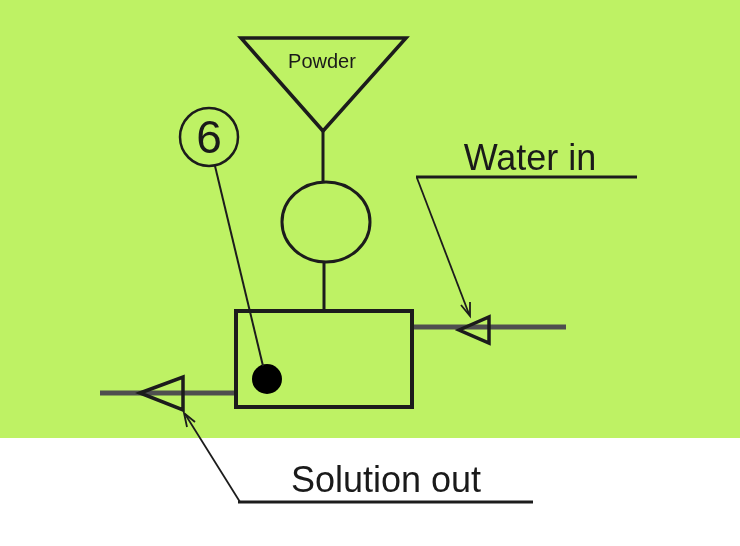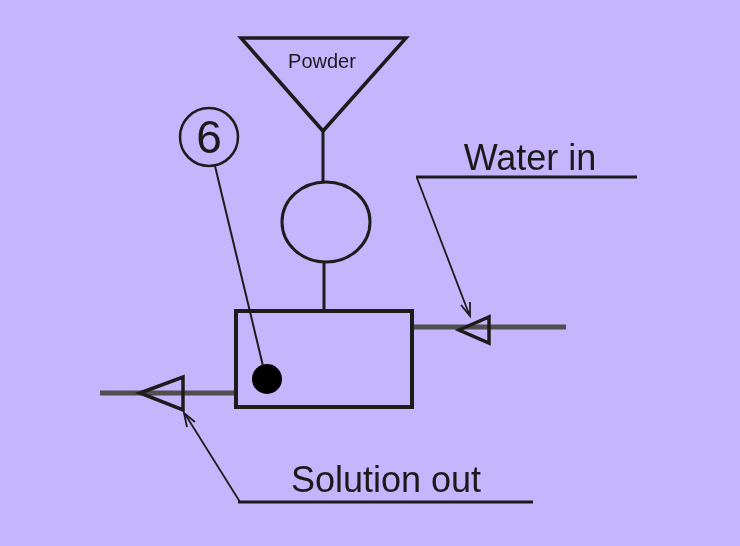--- a/index.html
+++ b/index.html
@@ -9,22 +9,22 @@
   }
   body {
     width: 740px;
     height: 546px;
     overflow: hidden;
     font-family: "Liberation Sans", sans-serif;
   }
   .stage {
     position: relative;
     width: 740px;
-    height: 546px;
-    background: #c4b5fd;
+    height: 438px;
+    background: #bef264;
   }
   .stage svg {
     position: absolute;
     left: 0;
     top: 0;
     width: 740px;
     height: 546px;
     display: block;
   }
   text {

